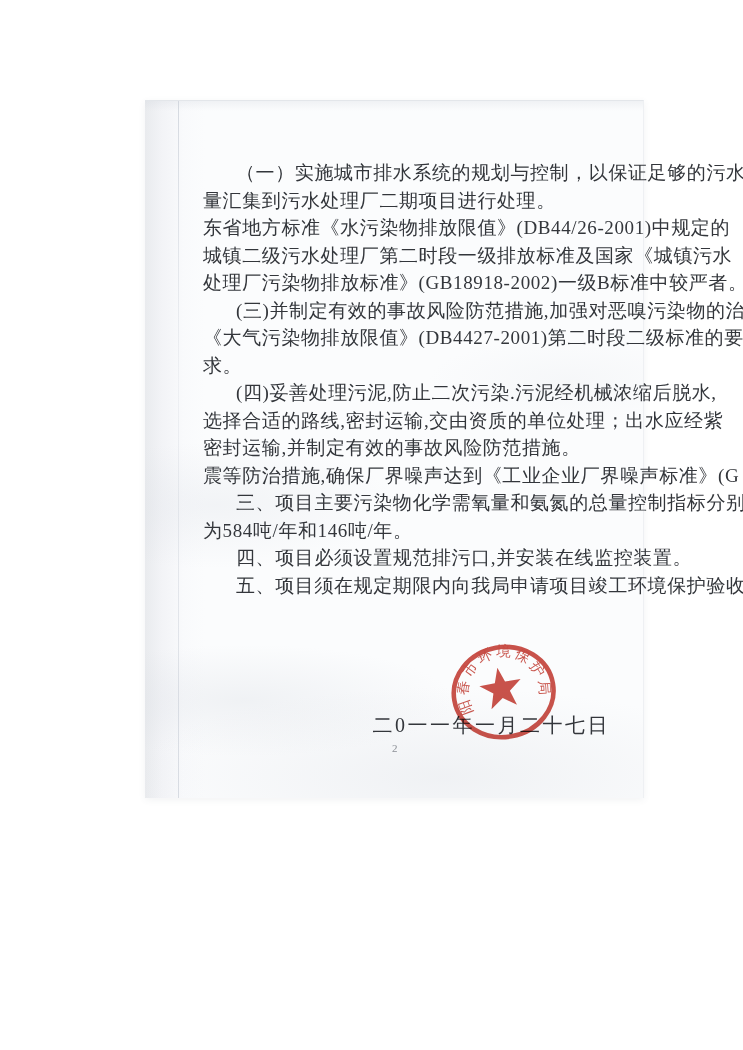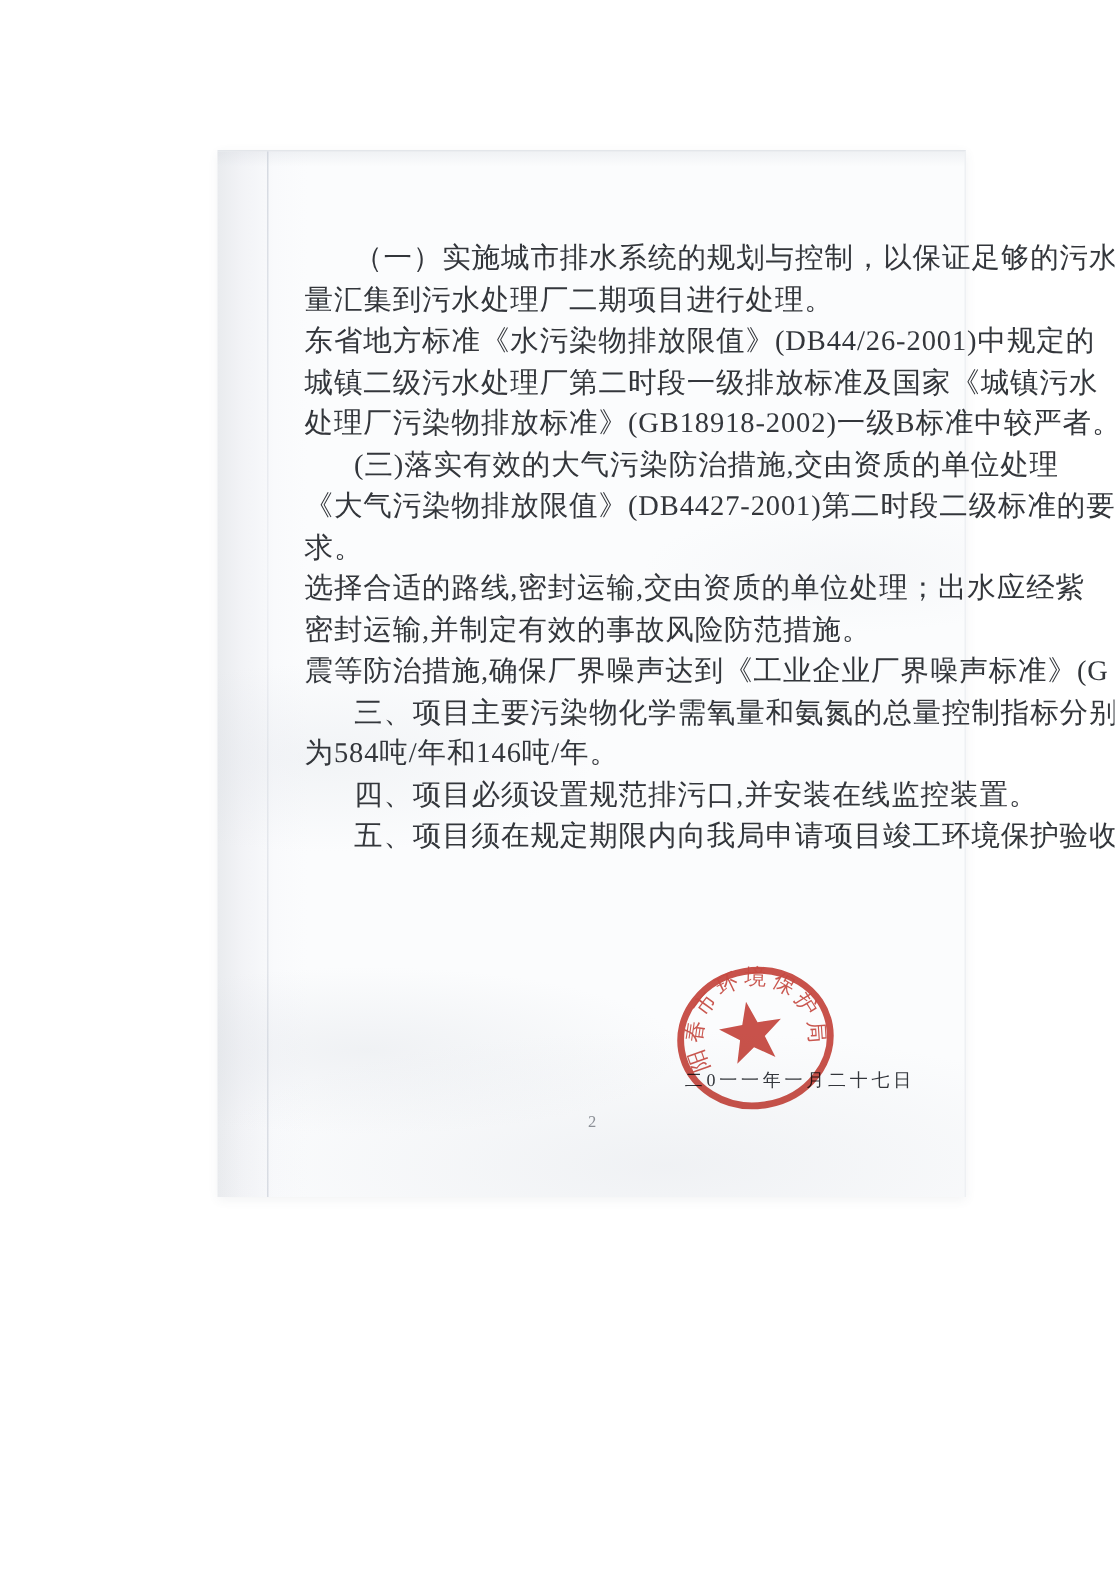--- a/index.html
+++ b/index.html
@@ -37,21 +37,21 @@
   .doc-lines{
     position:absolute;left:38px;top:58px;width:436px;
     font-size:19px;line-height:27.5px;letter-spacing:.6px;
     color:#33363b;white-space:nowrap;margin-left:20px;
   }
   .line{height:27.5px;}
   .line.indent{text-indent:33px;}
 
   .date-line{
     position:absolute;right:33px;top:611px;
-    font-size:12px;letter-spacing:2.5px;color:#33363b;white-space:nowrap;
+    font-size:20px;letter-spacing:2.5px;color:#33363b;white-space:nowrap;
   }
 
   .page-number{
     position:absolute;left:247px;top:641px;
     font-size:11px;color:#8b8f96;
   }
 
   
   .seal{
     position:absolute;left:303px;top:541px;width:112px;height:104px;
@@ -67,23 +67,24 @@
 <div class="canvas">
 
   <div class="sheet">
 
     <div class="doc-lines">
         <div class="line indent">（一）实施城市排水系统的规划与控制，以保证足够的污水</div>
         <div class="line">量汇集到污水处理厂二期项目进行处理。</div>
         <div class="line">东省地方标准《水污染物排放限值》(DB44/26-2001)中规定的</div>
         <div class="line">城镇二级污水处理厂第二时段一级排放标准及国家《城镇污水</div>
         <div class="line">处理厂污染物排放标准》(GB18918-2002)一级B标准中较严者。</div>
-        <div class="line indent">(三)落实有效的大气污染防治措施,交由资质的单位处理</div>
+        <div class="line indent">(三)并制定有效的事故风险防范措施,加强对恶嗅污染物的治</div>
         <div class="line">《大气污染物排放限值》(DB4427-2001)第二时段二级标准的要</div>
         <div class="line">求。</div>
+        <div class="line indent">(四)妥善处理污泥,防止二次污染.污泥经机械浓缩后脱水,</div>
         <div class="line">选择合适的路线,密封运输,交由资质的单位处理；出水应经紫</div>
         <div class="line">密封运输,并制定有效的事故风险防范措施。</div>
         <div class="line">震等防治措施,确保厂界噪声达到《工业企业厂界噪声标准》(G</div>
         <div class="line indent">三、项目主要污染物化学需氧量和氨氮的总量控制指标分别</div>
         <div class="line">为584吨/年和146吨/年。</div>
         <div class="line indent">四、项目必须设置规范排污口,并安装在线监控装置。</div>
         <div class="line indent">五、项目须在规定期限内向我局申请项目竣工环境保护验收。</div>
       </div>
 
     <div class="date-line">二0一一年一月二十七日</div>

